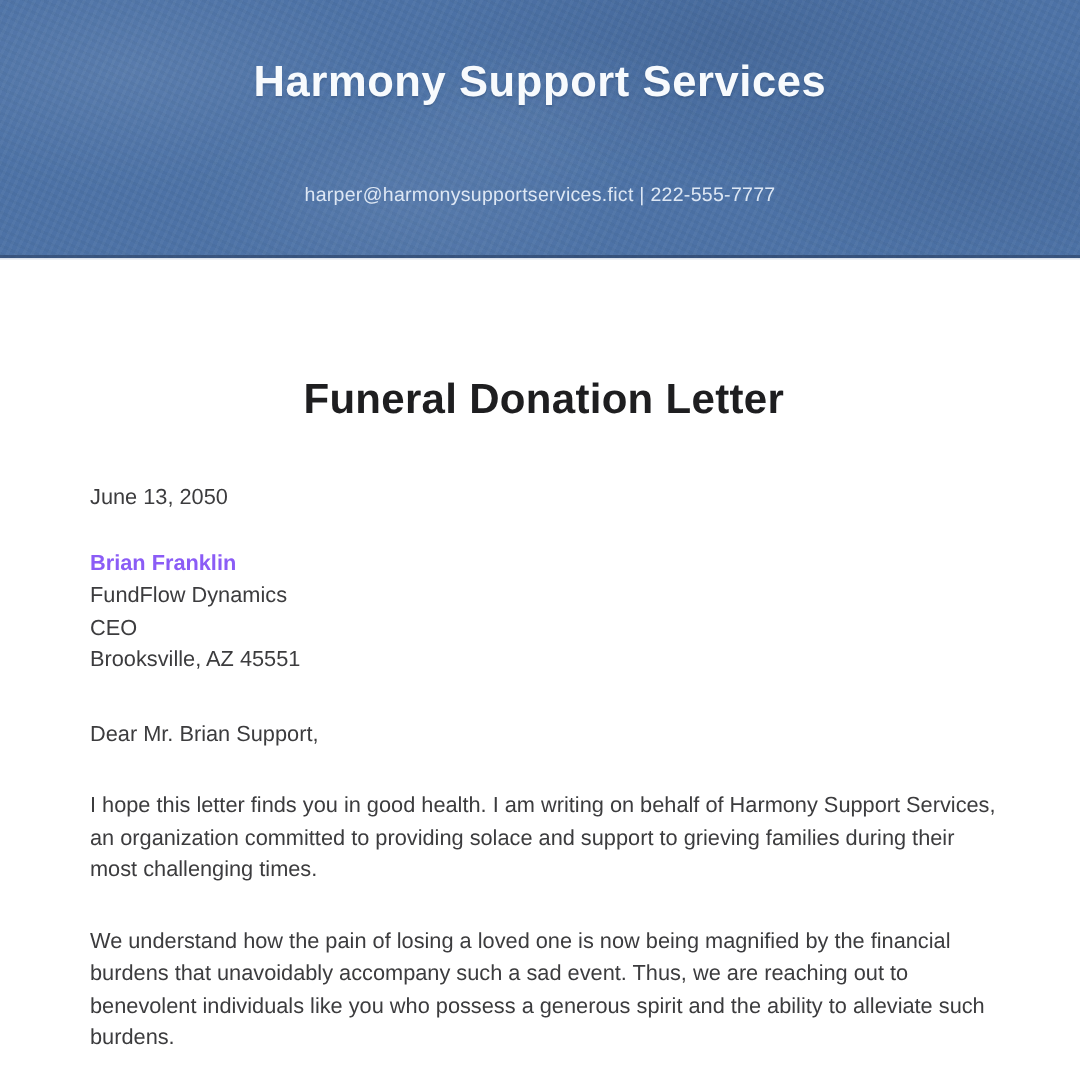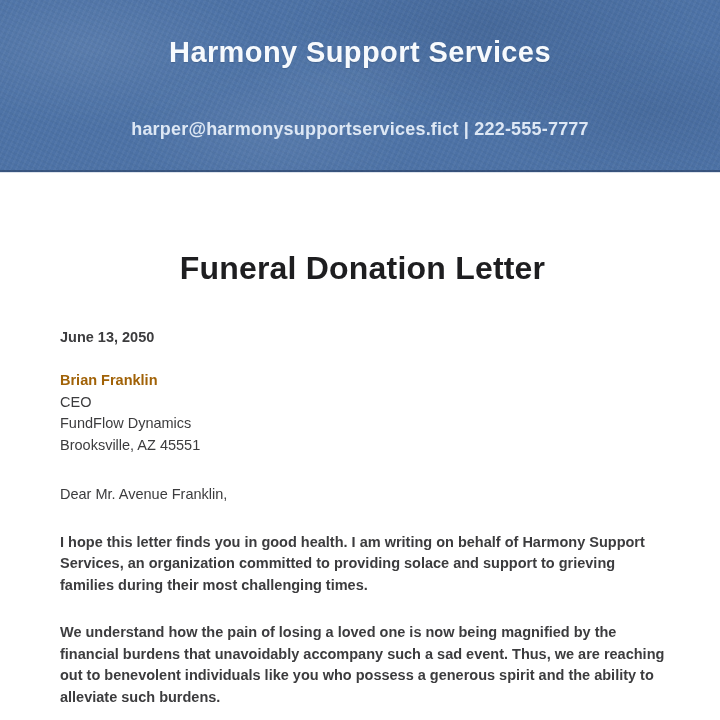--- a/index.html
+++ b/index.html
@@ -47,90 +47,88 @@
     margin: 0;
     font-size: 29px;
     font-weight: 700;
     letter-spacing: 0.4px;
     color: #f7fafd;
     text-shadow: 0 1px 1px rgba(30,50,85,0.25);
     line-height: 1.1;
   }
   .contact-line {
     margin: 10px 0 0 0;
-    font-size: 18px;
-    font-weight: 700;
+    font-size: 13px;
+    font-weight: 400;
     letter-spacing: 0.2px;
     color: #dde7f4;
     line-height: 1.2;
   }
   
   .letter-body {
     box-sizing: border-box;
     padding: 0 55px 0 60px;
     color: #3c3c3e;
     font-size: 14.5px;
     line-height: 21.5px;
   }
   .doc-title {
     margin: 0;
     padding-top: 78px;
     text-align: center;
-    font-size: 32px;
+    font-size: 28px;
     font-weight: 700;
     letter-spacing: 0.2px;
     color: #1e1e20;
     line-height: 1.15;
   }
   .letter-date {
     margin: 40px 0 0 0;
-    font-weight: bold;
   }
   .recipient {
     margin-top: 22px;
   }
   .recipient p {
     margin: 0;
   }
   .recipient-name {
     font-weight: 700;
-    color: #a16207;
+    color: #8b5cf6;
   }
   .salutation {
     margin: 28px 0 0 0;
   }
   .para {
     margin: 26px 0 0 0;
     max-width: 606px;
-    font-weight: bold;
   }
 </style>
 </head>
 <body>
 
 <div class="page">
 
   <header class="banner">
     <h1 class="org-name">Harmony Support Services</h1>
     <p class="contact-line">harper@harmonysupportservices.fict | 222-555-7777</p>
   </header>
 
   <main class="letter-body">
 
     <h2 class="doc-title">Funeral Donation Letter</h2>
 
     <p class="letter-date">June 13, 2050</p>
 
     <div class="recipient">
       <p class="recipient-name">Brian Franklin</p>
+      <p>FundFlow Dynamics</p>
       <p>CEO</p>
-      <p>FundFlow Dynamics</p>
       <p>Brooksville, AZ 45551</p>
     </div>
 
-    <p class="salutation">Dear Mr. Avenue Franklin,</p>
+    <p class="salutation">Dear Mr. Brian Support,</p>
 
     <p class="para">I hope this letter finds you in good health. I am writing on behalf of Harmony Support Services, an organization committed to providing solace and support to grieving families during their most challenging times.</p>
 
     <p class="para">We understand how the pain of losing a loved one is now being magnified by the financial burdens that unavoidably accompany such a sad event. Thus, we are reaching out to benevolent individuals like you who possess a generous spirit and the ability to alleviate such burdens.</p>
 
   </main>
 </div>
 
 </body></html>

